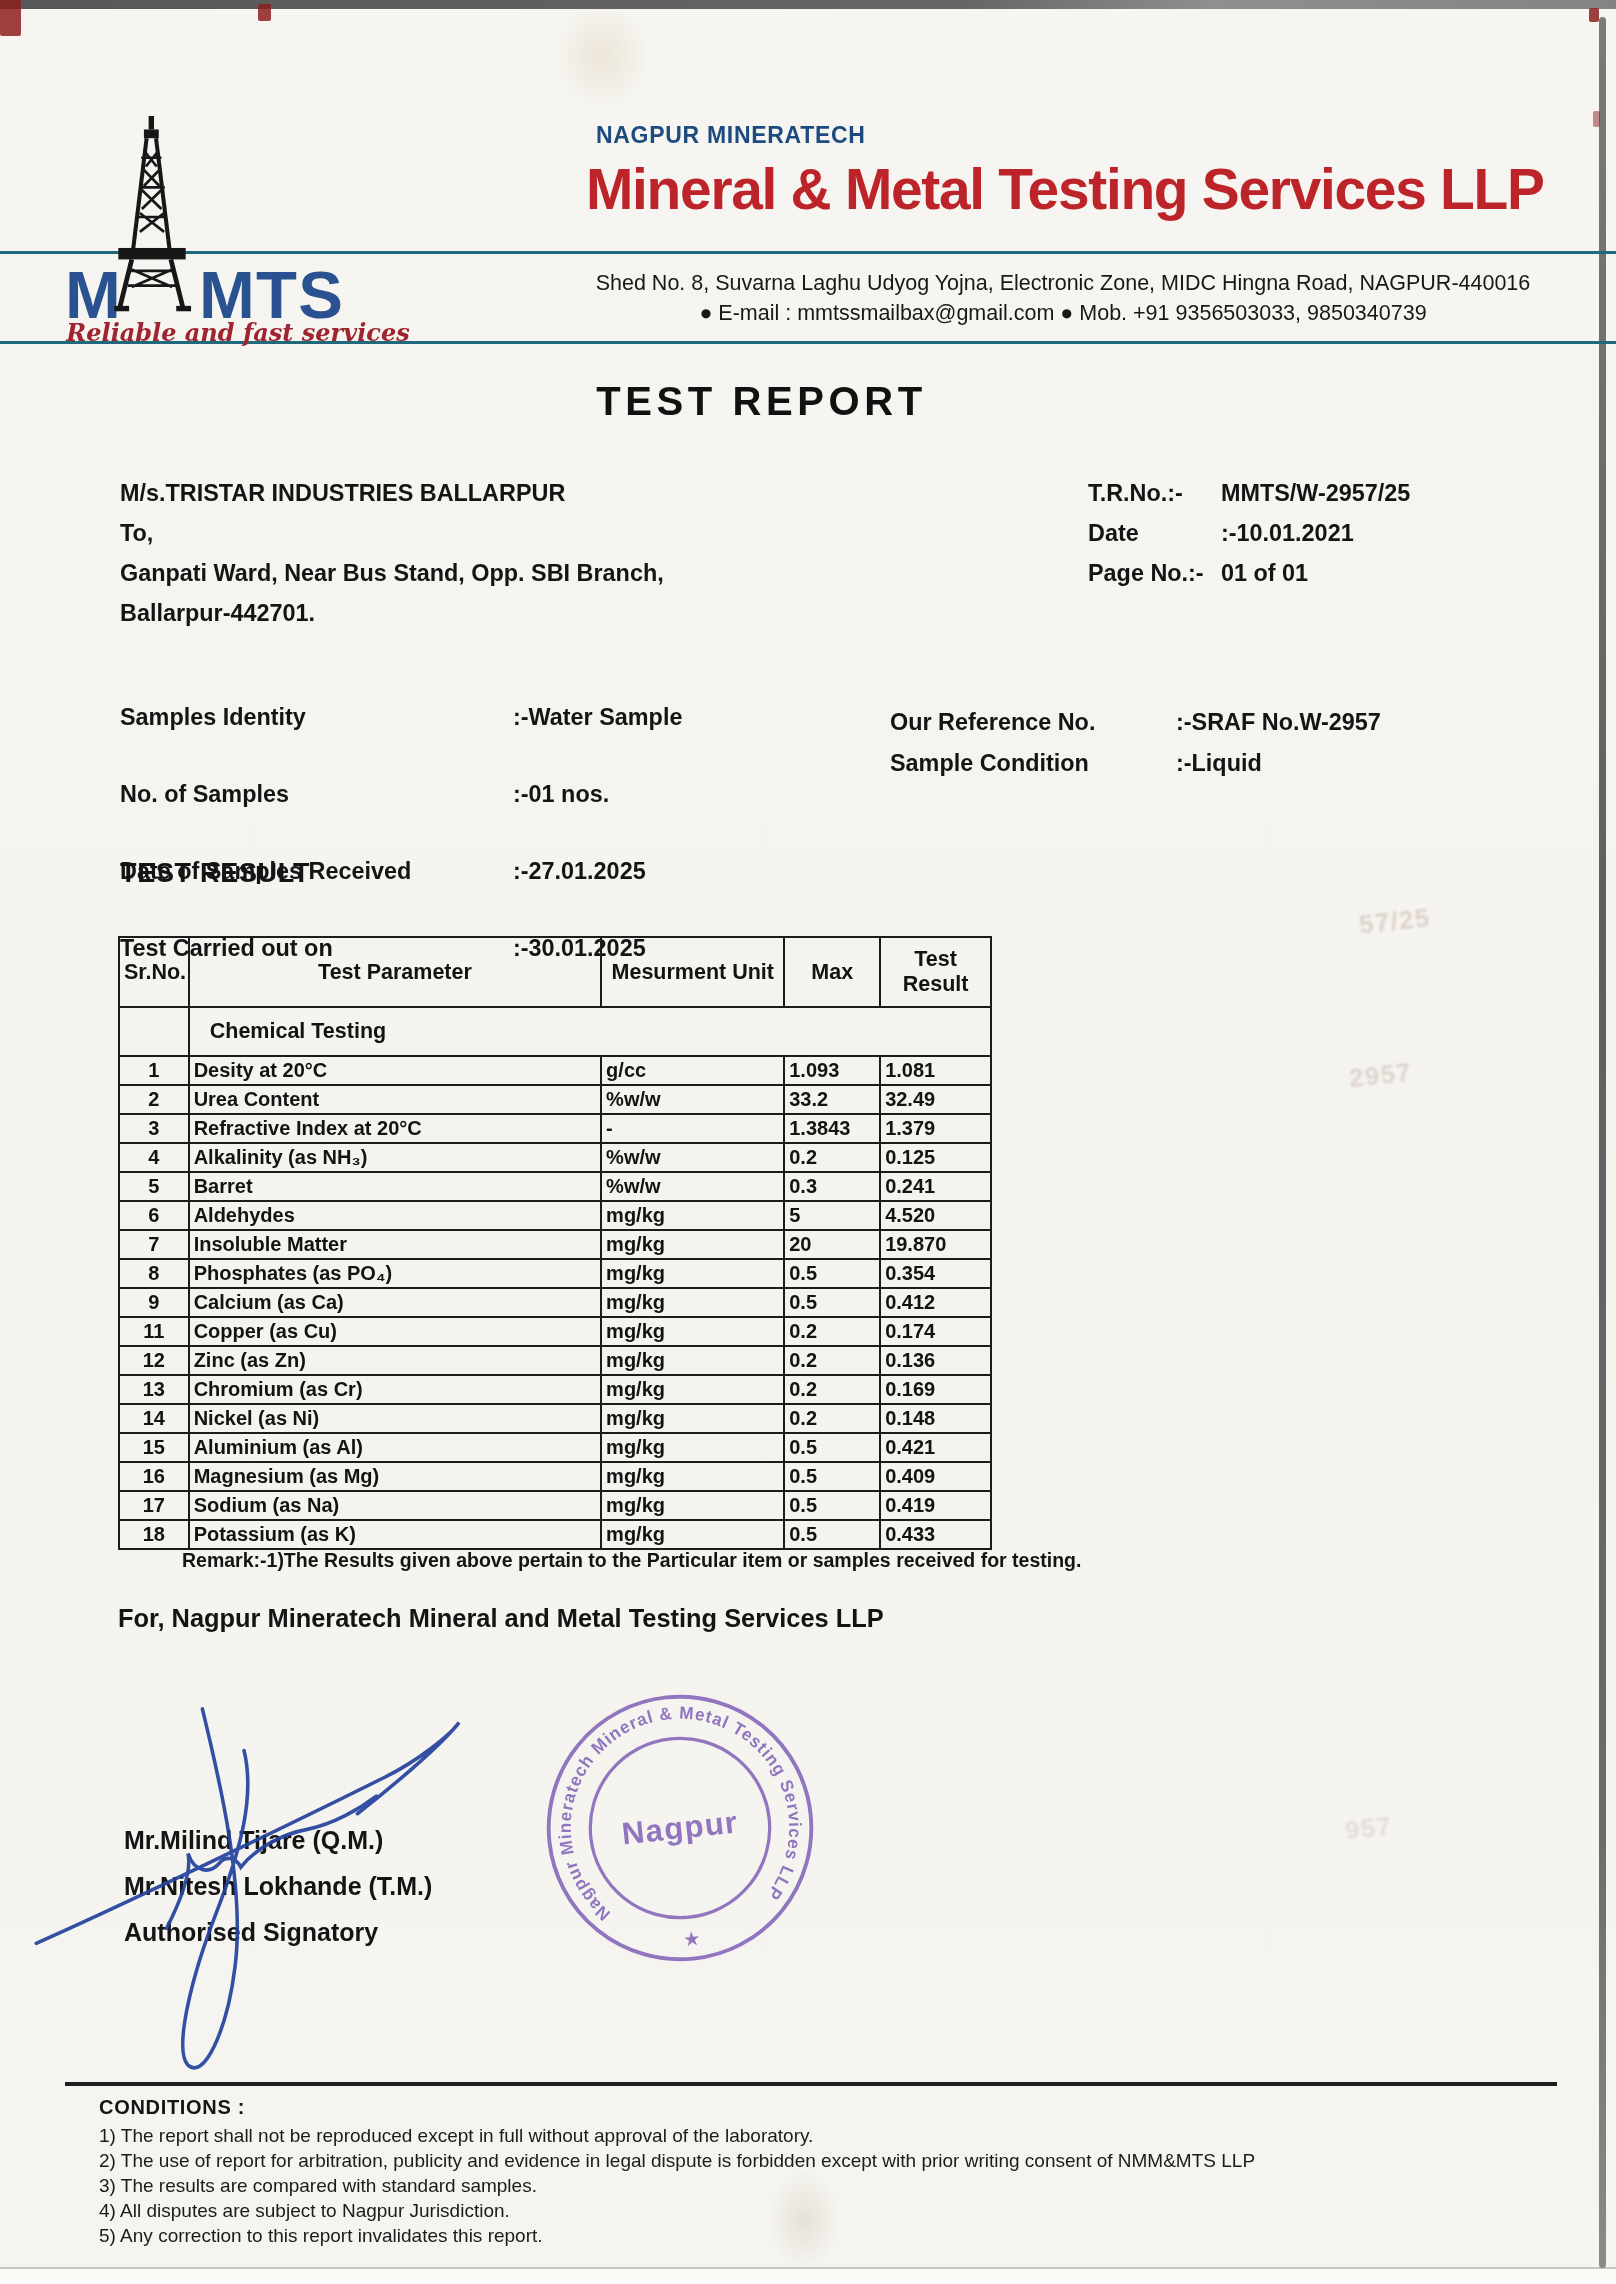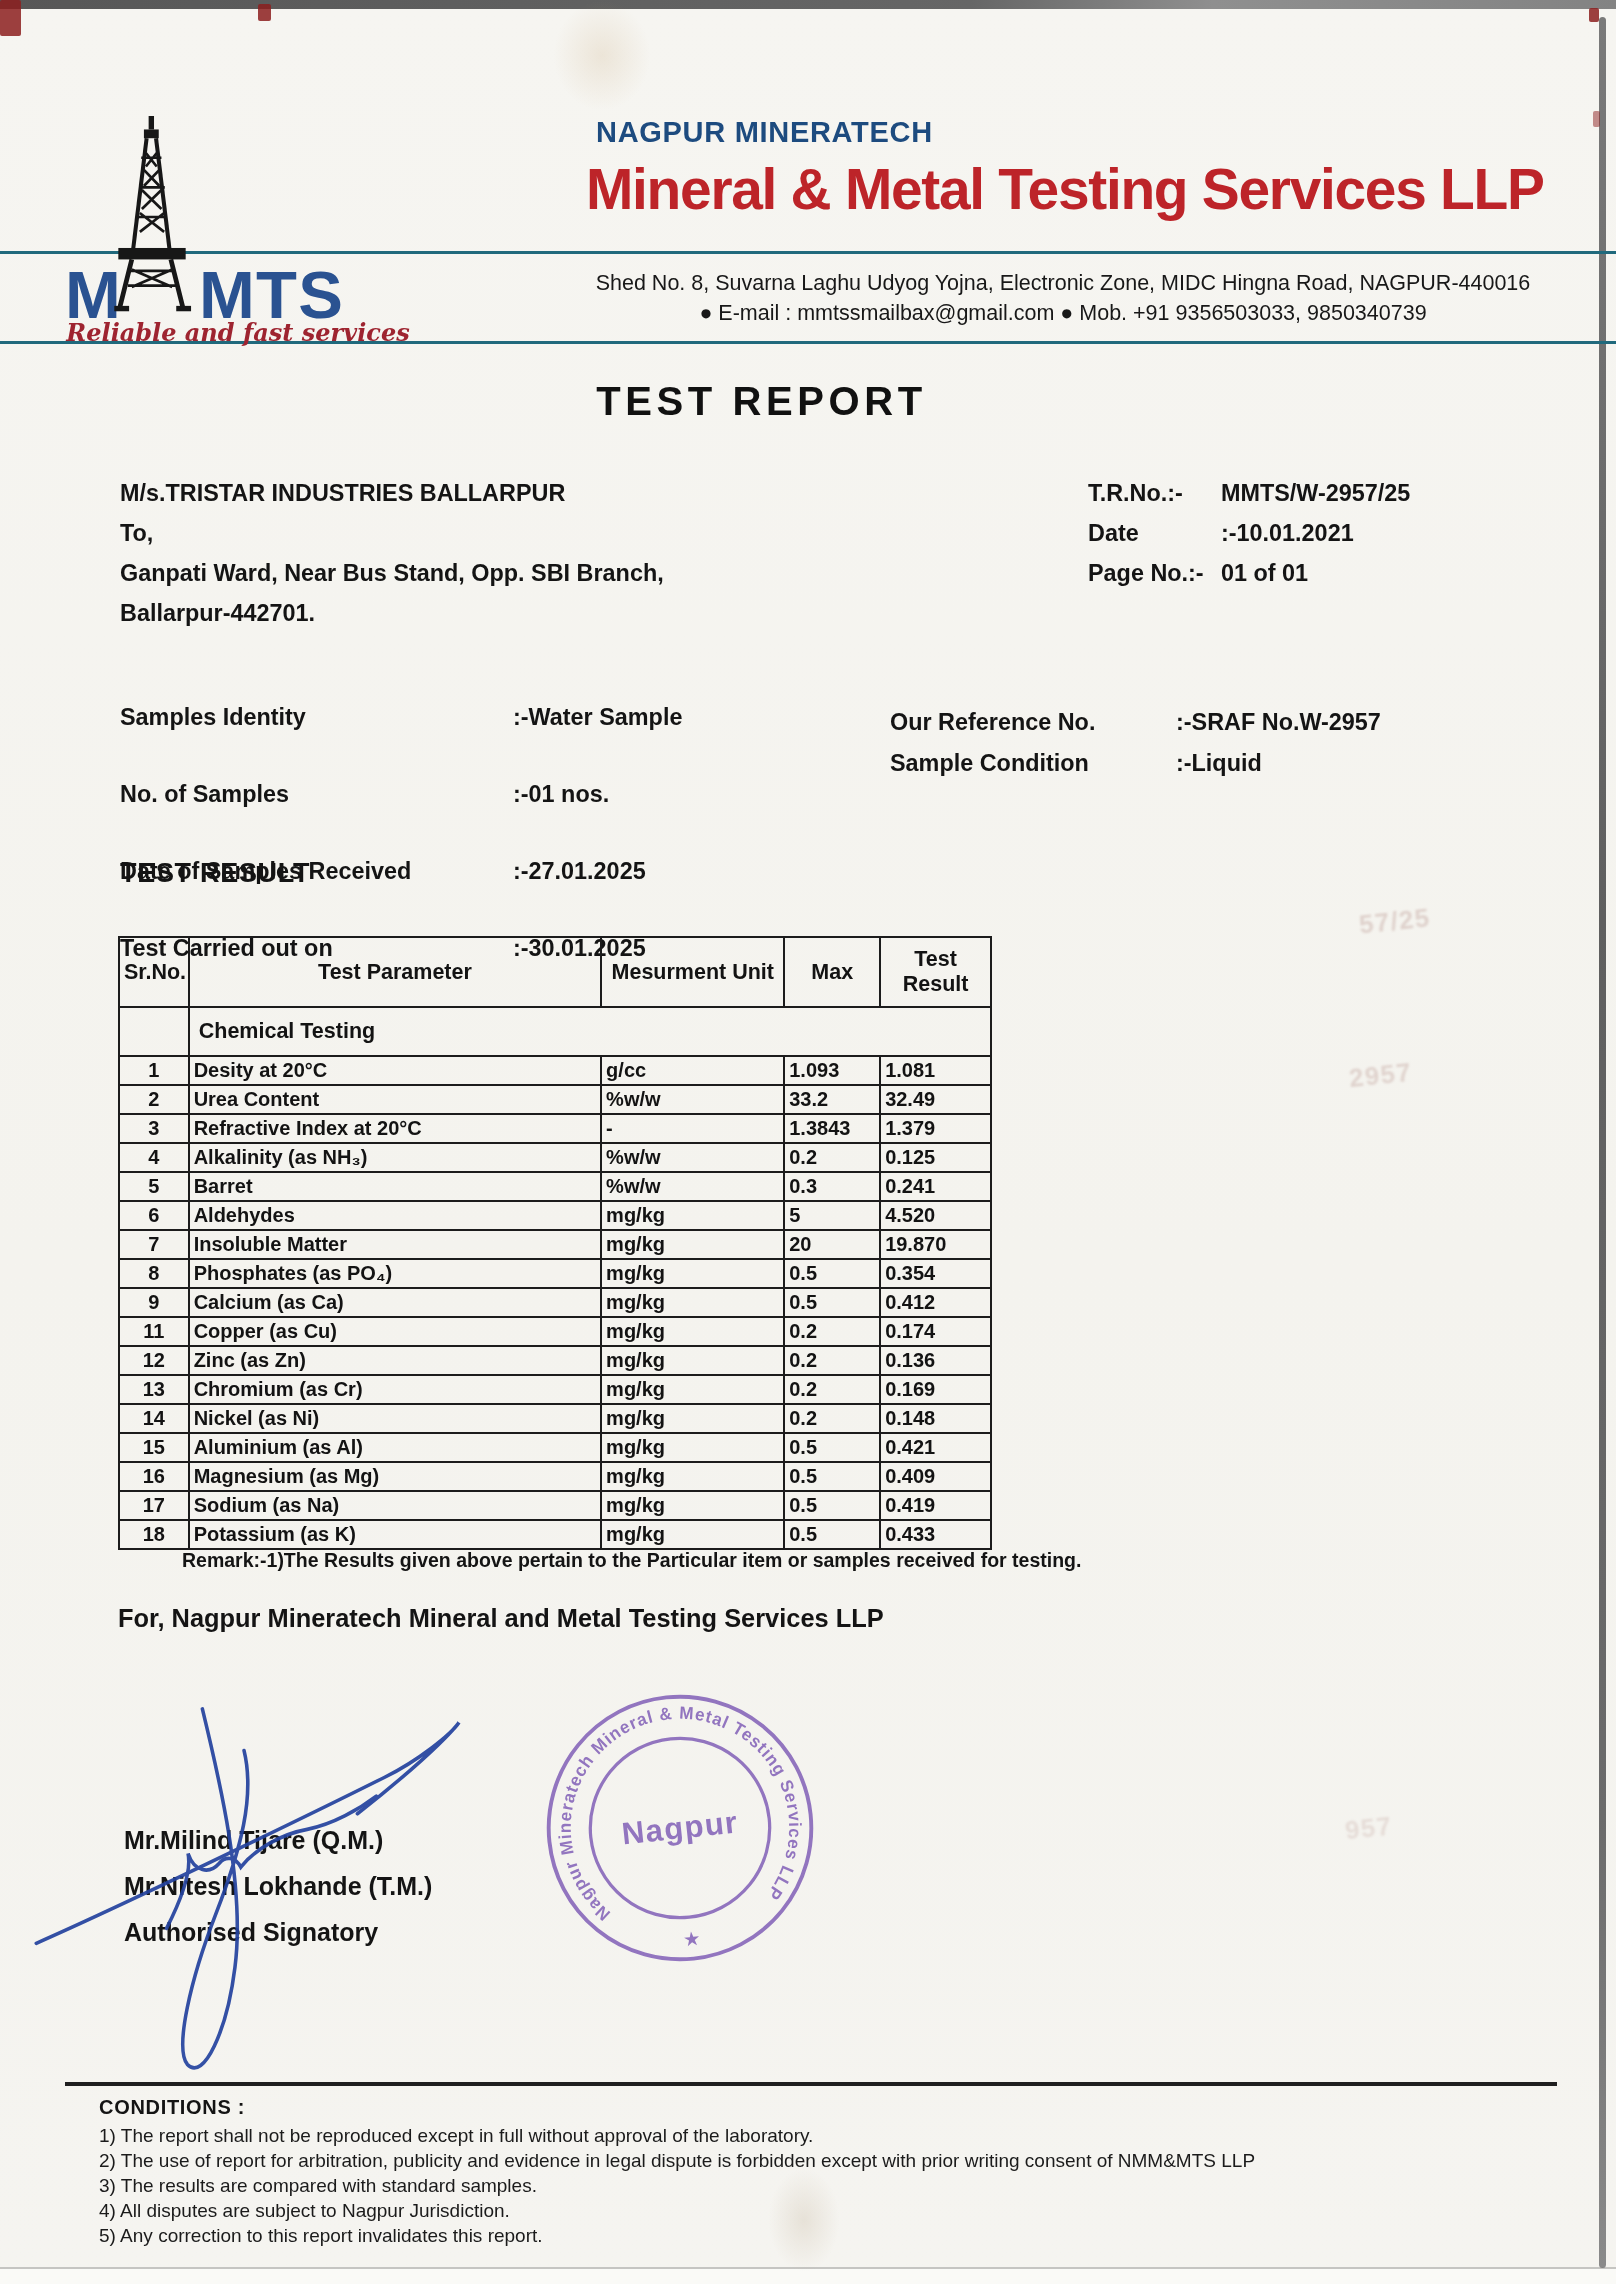--- a/index.html
+++ b/index.html
@@ -15,21 +15,21 @@
     background:linear-gradient(180deg,#7a7a7a,#5f5f5f 40%,#6b6b6b 80%,#8a8a8a);border-radius:3.9px;}
   .bottom-hairline{position:absolute;left:0;top:2267px;width:100%;height:2px;background:rgba(110,110,110,.35);}
   .bottom-strip{position:absolute;left:0;top:2269px;width:100%;height:15px;background:#fafaf7;}
   .speck{position:absolute;background:#8c1f1f;opacity:.85;border-radius:2px;}
   .stain{position:absolute;border-radius:50%;pointer-events:none;}
   .ghost{position:absolute;font-weight:bold;font-size:26px;color:#b28b84;
     transform:rotate(-6deg);filter:blur(0.8px);letter-spacing:1.3px;}
   
   .rule{position:absolute;left:0;width:1617px;height:2.6px;background:#20697c;}
   .rule1{top:251px;} .rule2{top:341px;}
-  .brand-small{position:absolute;left:596px;top:116px;font-size:29px;font-weight:bold;
+  .brand-small{position:absolute;left:596px;top:122px;font-size:23px;font-weight:bold;
     color:#1d4b7f;letter-spacing:0.7px;}
   .brand-title{position:absolute;left:586px;top:155px;width:963px;font-size:58px;font-weight:bold;
     color:#bd2429;letter-spacing:-1.3px;white-space:nowrap;transform:scaleX(.98);transform-origin:left;}
   .addr{position:absolute;left:560px;top:268px;width:1006px;text-align:center;
     font-size:21.5px;color:#181818;line-height:30px;}
   
   .logo{position:absolute;left:65px;top:111px;width:306px;height:241px;}
   .logo-m{position:absolute;left:0;top:145px;font-size:67px;font-weight:bold;color:#2a5291;}
   .logo-mts{position:absolute;left:134px;top:145px;font-size:67px;font-weight:bold;color:#2a5291;letter-spacing:1.3px;}
   .logo-tower{position:absolute;left:38px;top:5.2px;}
@@ -48,21 +48,21 @@
   .samples-right{position:absolute;left:890px;top:702px;font-size:23.4px;font-weight:bold;line-height:41px;}
   .samples-right .lbl{display:inline-block;min-width:286px;}
   
   .result-heading{position:absolute;left:120px;top:858px;font-size:27px;font-weight:bold;letter-spacing:0.7px;}
   table.results{position:absolute;left:118px;top:908px;width:874px;border-collapse:collapse;
     table-layout:fixed;background:transparent;margin-top:28px;}
   table.results th,table.results td{border:2px solid #1c1c1c;font-weight:bold;color:#131313;
     padding:0 3.9px;overflow:hidden;}
   table.results th{height:68px;font-size:21.5px;line-height:25px;}
   table.results td{font-size:20px;}
-  tr.group-row td{height:47px;font-size:21.5px;text-align:left;padding-left:9px;}
+  tr.group-row td{height:47px;font-size:21.5px;text-align:left;padding-left:20px;}
   tr.data-row td{height:27px;}
   td.c-sr,th.c-sr{text-align:center;}
   td.c-param{text-align:left;padding-left:9px;}
   td.c-unit,td.c-max,td.c-res{text-align:left;}
   
   .remark{position:absolute;left:182px;top:1549px;font-size:19.5px;font-weight:bold;}
   .for-line{position:absolute;left:118px;top:1604px;font-size:25.4px;font-weight:bold;}
   .signatories{position:absolute;left:124px;top:1817px;font-size:25px;font-weight:bold;line-height:46px;}
   .signature-svg{position:absolute;left:19.5px;top:1673px;pointer-events:none;}
   .stamp-svg{position:absolute;left:540px;top:1685px;transform:rotate(-6deg);opacity:.82;}

